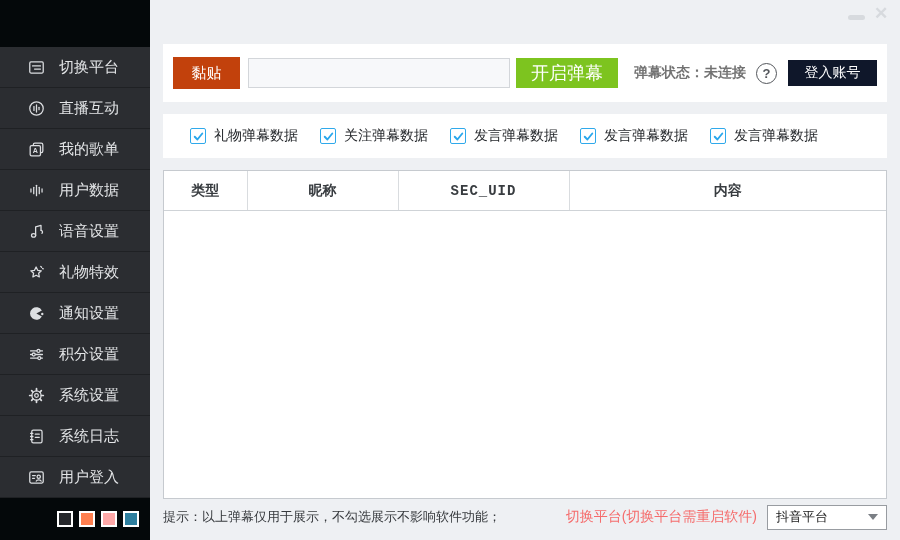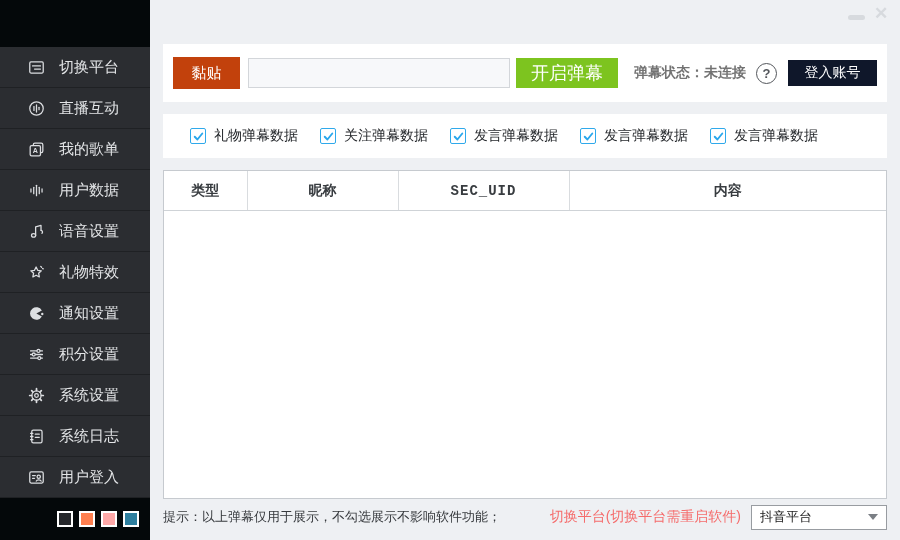--- a/index.html
+++ b/index.html
@@ -42,21 +42,21 @@
   .table-wrap{position:absolute;left:163px;top:170px;width:724px;height:329px;background:#fff;border:1px solid #c6cacf;box-sizing:border-box;}
   table{width:100%;border-collapse:collapse;table-layout:fixed;padding-left:16px;}
   th{height:37px;border-bottom:1px solid #cfd3d7;font-size:14px;color:#383c40;font-weight:bold;text-align:center;}
   th + th{border-left:1px solid #d9dcdf;}
   th.mono{font-family:"Liberation Mono",monospace;letter-spacing:1px;}
 
   
   .footer{position:absolute;left:163px;top:502px;width:724px;height:30px;display:flex;align-items:center;}
   .hint{font-size:13px;color:#36393d;white-space:nowrap;}
   .switch{margin-left:auto;color:#f56c6c;font-size:14px;margin-right:10px;white-space:nowrap;}
-  .dropdown{width:136px;height:25px;background:#fff;border:1px solid #989ca1;display:flex;align-items:center;padding:0 8px;font-size:13px;color:#222;box-sizing:border-box;cursor:pointer;flex:none;}
+  .dropdown{width:120px;height:25px;background:#fff;border:1px solid #989ca1;display:flex;align-items:center;padding:0 8px;font-size:13px;color:#222;box-sizing:border-box;cursor:pointer;flex:none;}
   .dd-arrow{margin-left:auto;width:0;height:0;border-left:5px solid transparent;border-right:5px solid transparent;border-top:6px solid #7b7f85;}
 </style>
 </head>
 <body>
 
 <div class="app">
 
   <aside class="sidebar">
     <div class="logo-area"></div>
     <nav class="menu" id="menu">

